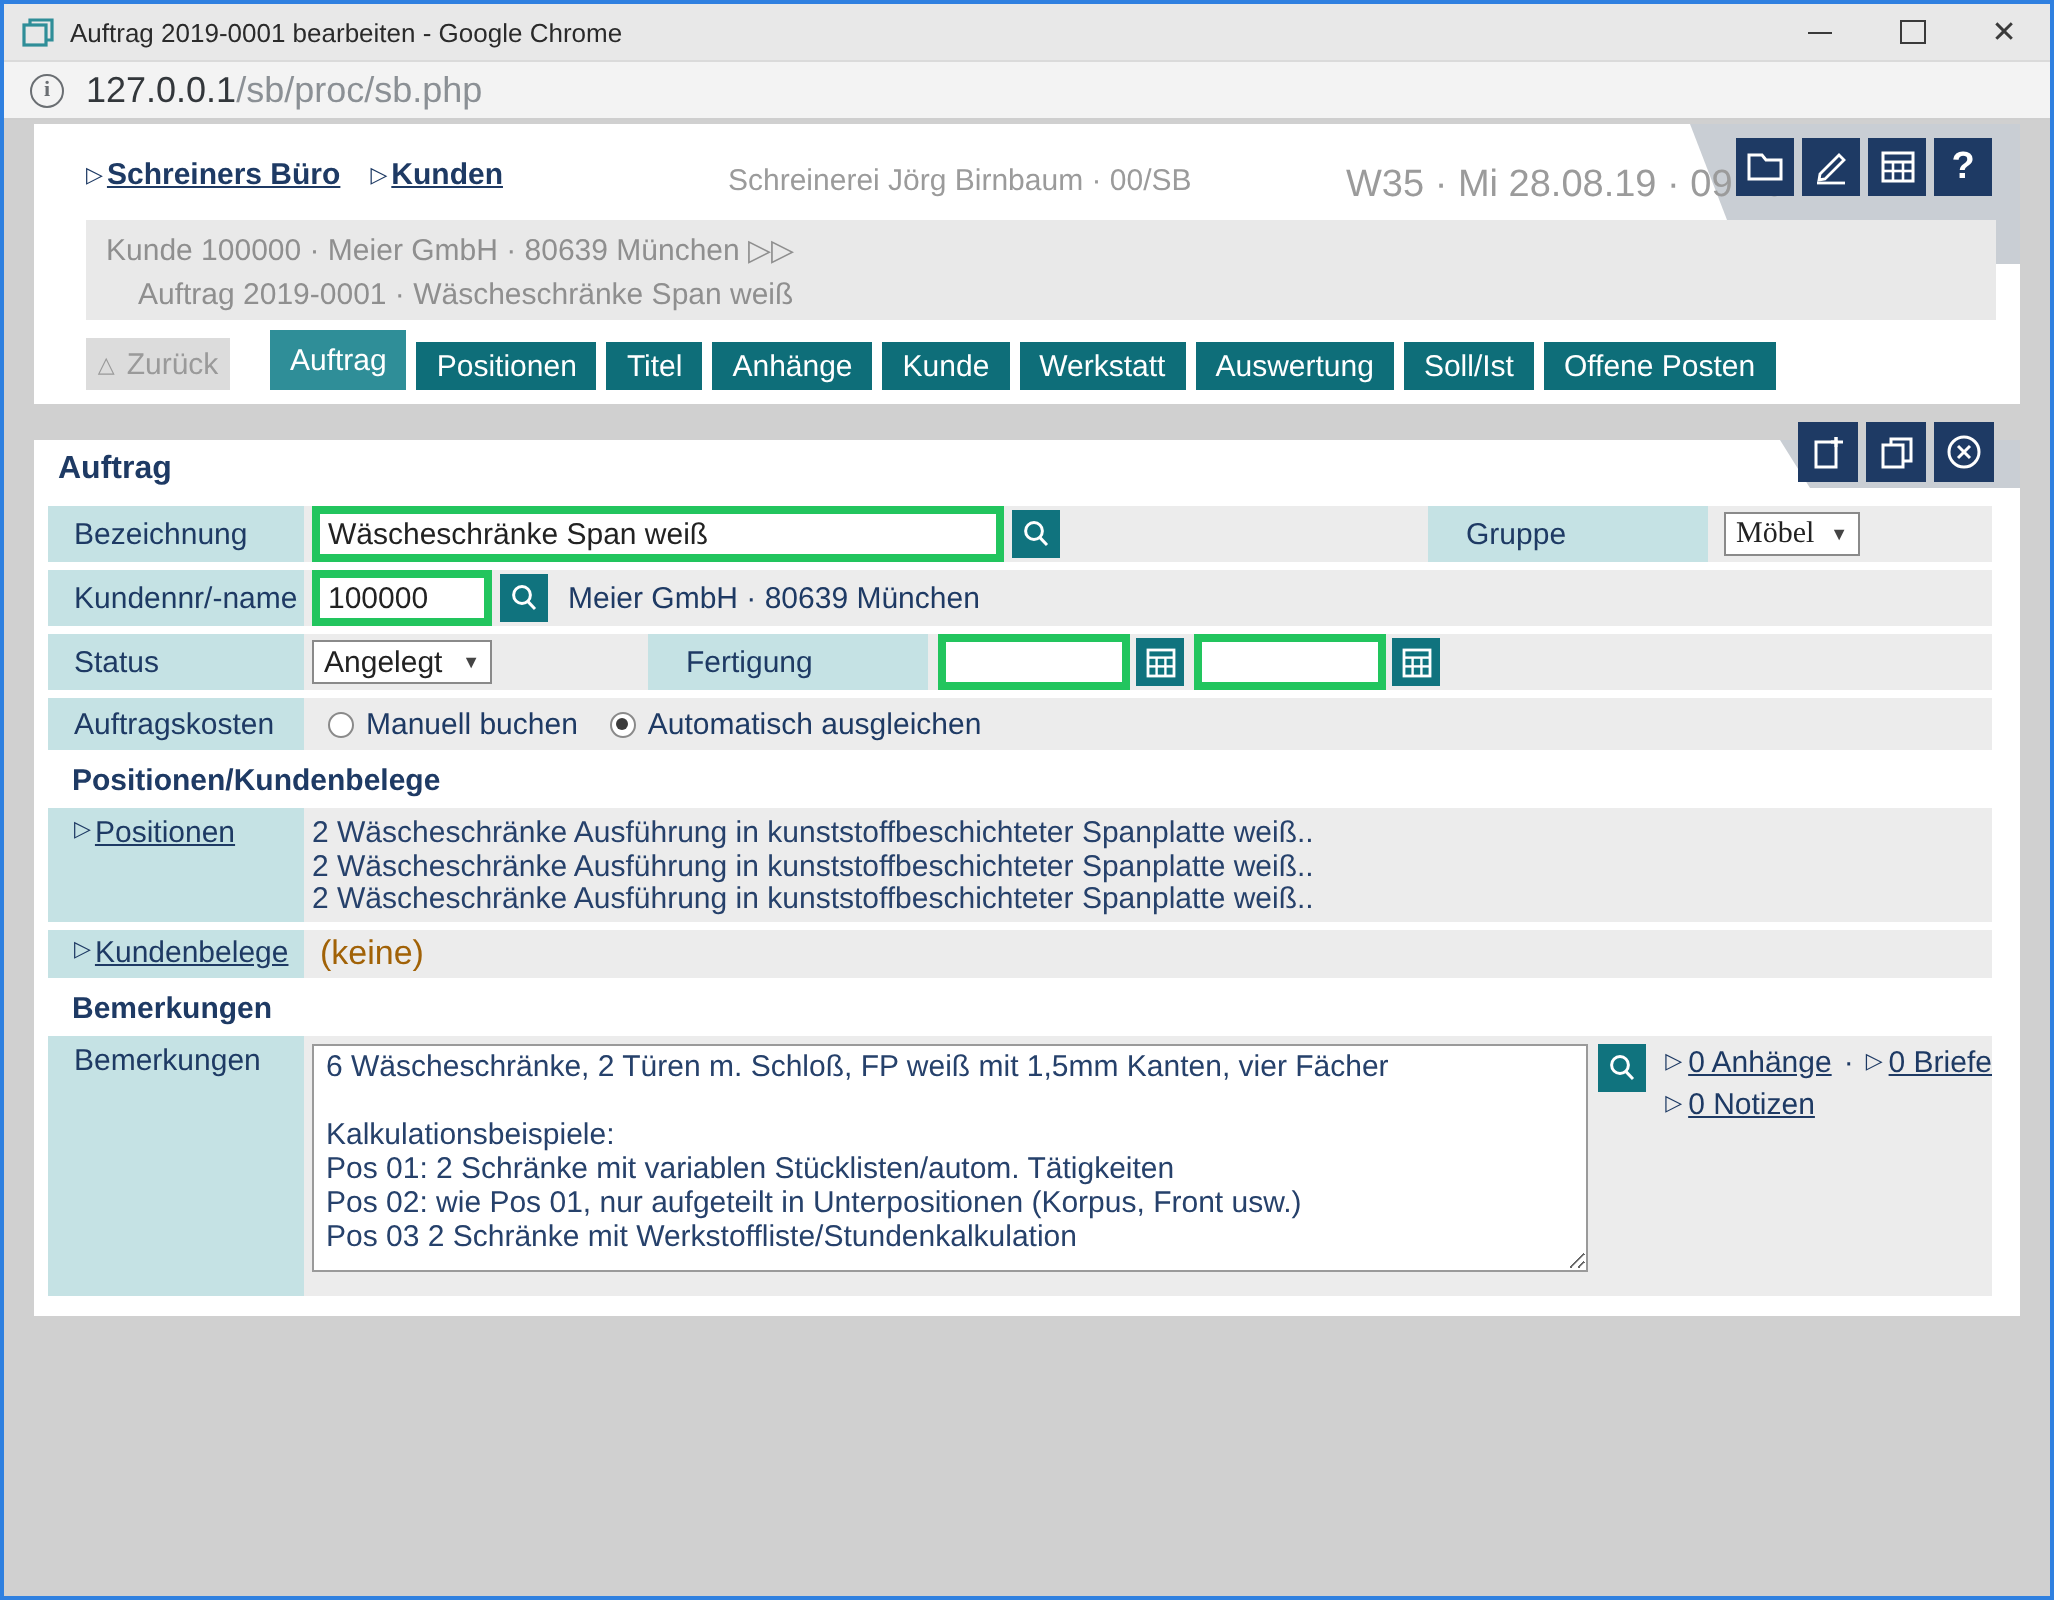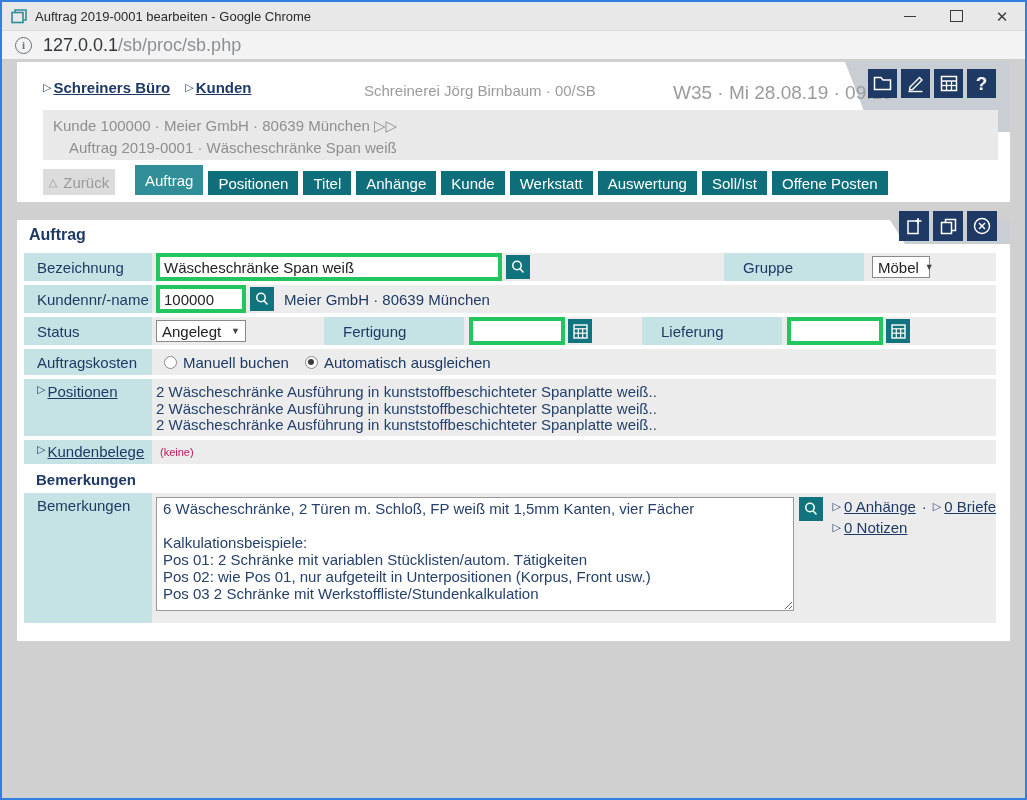--- a/index.html
+++ b/index.html
@@ -69,21 +69,21 @@
   .sel-arrow{font-size:9px;color:#444;margin-left:6px;}
   .info-text{font-size:15px;color:#1e3a64;margin-left:10px;white-space:nowrap;}
   .radio-wrap{display:flex;align-items:center;gap:6px;margin-left:8px;cursor:pointer;}
   .radio{width:13px;height:13px;border:1px solid #8a8a8a;border-radius:50%;background:#fff;box-sizing:border-box;position:relative;flex:none;}
   .radio.checked::after{content:"";position:absolute;left:2.5px;top:2.5px;width:6px;height:6px;border-radius:50%;background:#3c3c3c;}
   .radio-label{font-size:15px;color:#1e3a64;}
   .sec-heading{font-size:15px;font-weight:bold;color:#1e3a64;margin:7px 0 5px 19px;}
   .poslines{display:flex;flex-direction:column;padding:2px 0;font-size:15px;line-height:16.5px;color:#26416b;}
   .linklike{color:#1e3a64;font-size:15px;display:flex;align-items:flex-start;gap:2px;text-decoration:none;cursor:pointer;}
   .linklike .lbl-u{text-decoration:underline;}
-  .keine{font-size:11px;color:#be185d;margin-left:4px;}
+  .keine{font-size:17px;color:#a16207;margin-left:4px;}
   .bem-ta{width:640px;height:108px;border:1px solid #9a9a9a;background:#fff;font-family:"Liberation Sans",sans-serif;font-size:15px;line-height:17px;color:#26416b;padding:2px 6px;resize:both;box-sizing:content-box;margin-top:1px;}
   .side-links{margin-left:10px;font-size:15px;line-height:21px;color:#1e3a64;}
   .side-row{display:flex;align-items:center;gap:3px;white-space:nowrap;}
   .sep{color:#1e3a64;margin:0 3px;}
   .a-link{color:#1e3a64;text-decoration:underline;cursor:pointer;}
 </style>
 </head>
 <body>
 
 <div class="window">
@@ -217,21 +217,21 @@
         <div class="flabel">Bezeichnung</div>
         <div class="fstrip">
           <input class="tin" style="width: 330px;" value="Wäscheschränke Span weiß">
           <button class="sq-btn">
             <svg width="16" height="16" viewBox="0 0 16 16">
                 <circle cx="7" cy="6.5" r="4.2" fill="none" stroke="#fff" stroke-width="1.5"></circle>
                 <line x1="10" y1="9.8" x2="13.5" y2="13.5" stroke="#fff" stroke-width="1.5"></line>
               </svg>
           </button>
           <div class="inlabel" style="margin-left:auto;">Gruppe</div>
-          <div class="fakesel" style="width:58px;margin-left:8px;margin-right:66px;">
+          <div class="fakesel" style="width:68px;margin-left:8px;margin-right:66px;font-family:Liberation Serif, serif;">
             <span>Möbel</span>
             <span class="sel-arrow">▼</span>
           </div>
         </div>
       </div>
 
       <div class="frow">
         <div class="flabel">Kundennr/-name</div>
         <div class="fstrip">
           <input class="tin" style="width: 74px;" value="100000">
@@ -256,21 +256,20 @@
           <input class="tin" style="width: 80px; margin-left: 5px;" value="">
           <button class="sq-btn" style="margin-left:3px;">
             <svg width="15" height="15" viewBox="0 0 15 15">
                 <rect x="1" y="1" width="13" height="13" fill="none" stroke="#fff" stroke-width="1.4"></rect>
                 <line x1="1" y1="4.8" x2="14" y2="4.8" stroke="#fff" stroke-width="1.2"></line>
                 <line x1="5.3" y1="4.8" x2="5.3" y2="14" stroke="#fff" stroke-width="1.2"></line>
                 <line x1="9.7" y1="4.8" x2="9.7" y2="14" stroke="#fff" stroke-width="1.2"></line>
                 <line x1="1" y1="9.2" x2="14" y2="9.2" stroke="#fff" stroke-width="1.2"></line>
               </svg>
           </button>
-          <div class="inlabel" style="margin-left:50px;">Lieferung</div>
           <input class="tin" style="width: 80px; margin-left: 5px;" value="">
           <button class="sq-btn" style="margin-left:3px;">
             <svg width="15" height="15" viewBox="0 0 15 15">
                 <rect x="1" y="1" width="13" height="13" fill="none" stroke="#fff" stroke-width="1.4"></rect>
                 <line x1="1" y1="4.8" x2="14" y2="4.8" stroke="#fff" stroke-width="1.2"></line>
                 <line x1="5.3" y1="4.8" x2="5.3" y2="14" stroke="#fff" stroke-width="1.2"></line>
                 <line x1="9.7" y1="4.8" x2="9.7" y2="14" stroke="#fff" stroke-width="1.2"></line>
                 <line x1="1" y1="9.2" x2="14" y2="9.2" stroke="#fff" stroke-width="1.2"></line>
               </svg>
           </button>
@@ -284,20 +283,21 @@
             <span class="radio"></span>
             <span class="radio-label">Manuell buchen</span>
           </div>
           <div class="radio-wrap" style="margin-left:16px;">
             <span class="radio checked"></span>
             <span class="radio-label">Automatisch ausgleichen</span>
           </div>
         </div>
       </div>
 
+      <div class="sec-heading">Positionen/Kundenbelege</div>
 
       <div class="frow" style="min-height:50px;">
         <div class="flabel top">
           <a class="linklike">
             <span class="tri">▷</span>
             <span class="lbl-u">Positionen</span>
           </a>
         </div>
         <div class="fstrip top">
           <div class="poslines">

